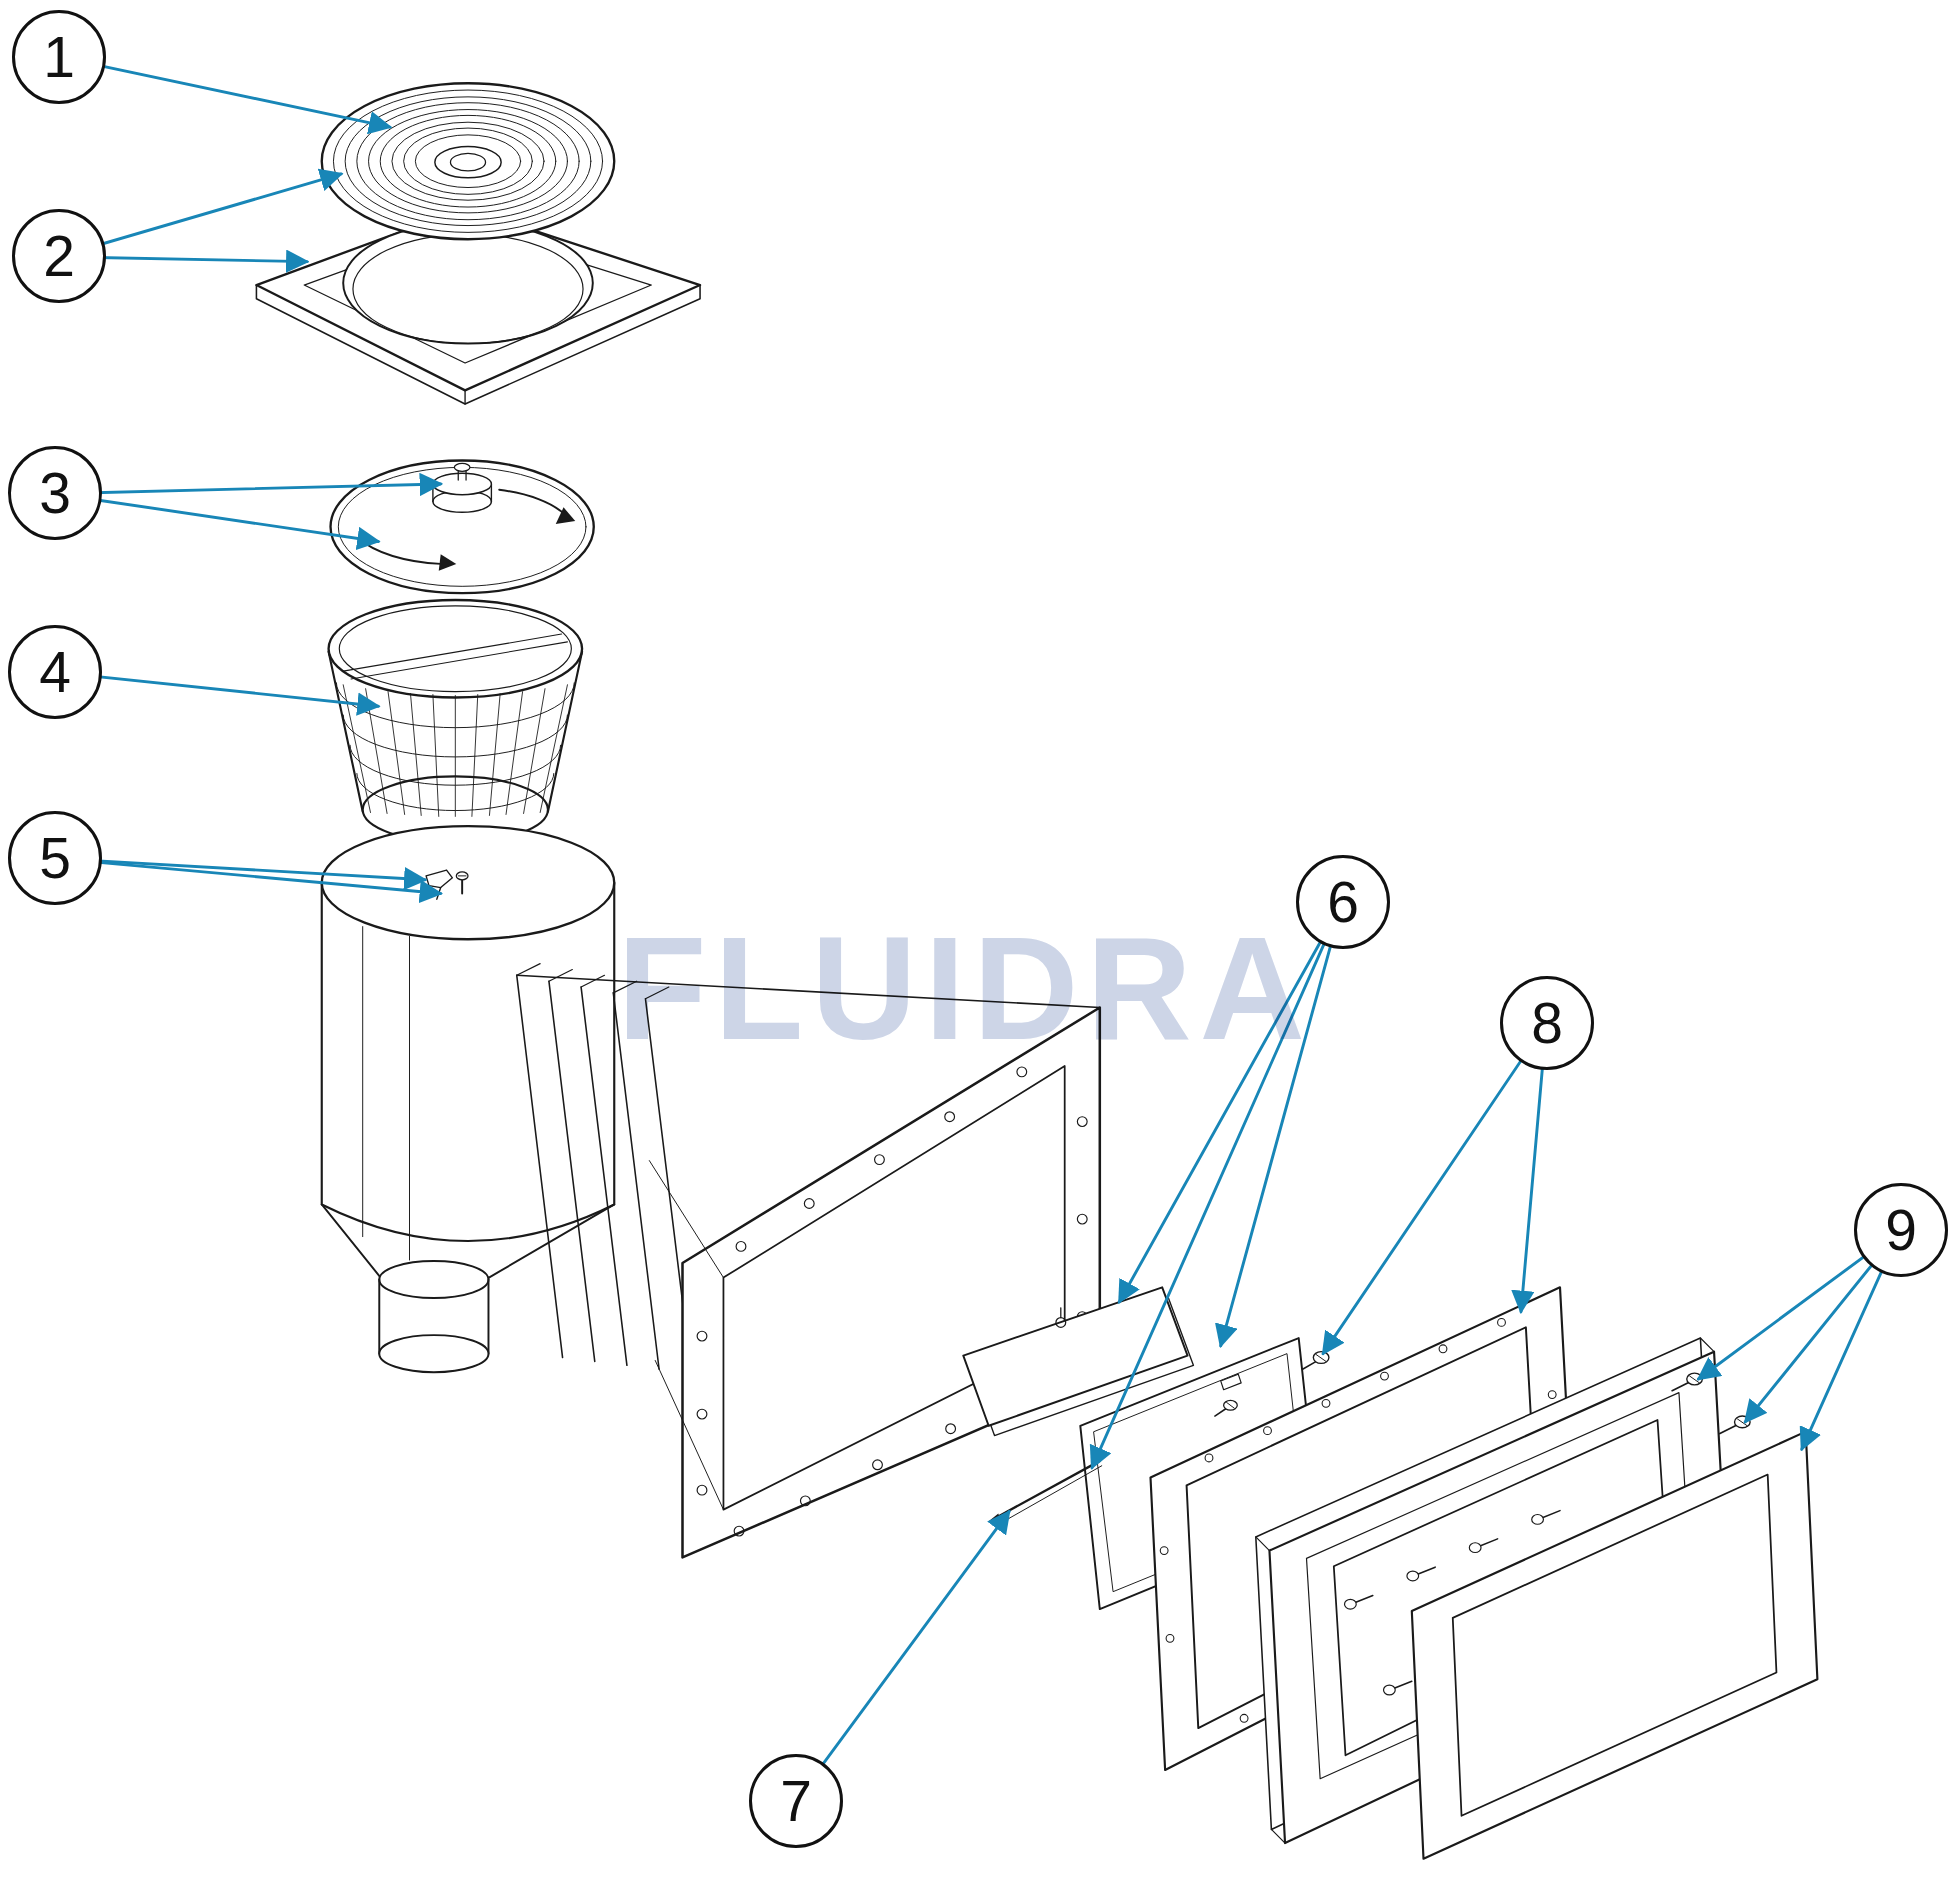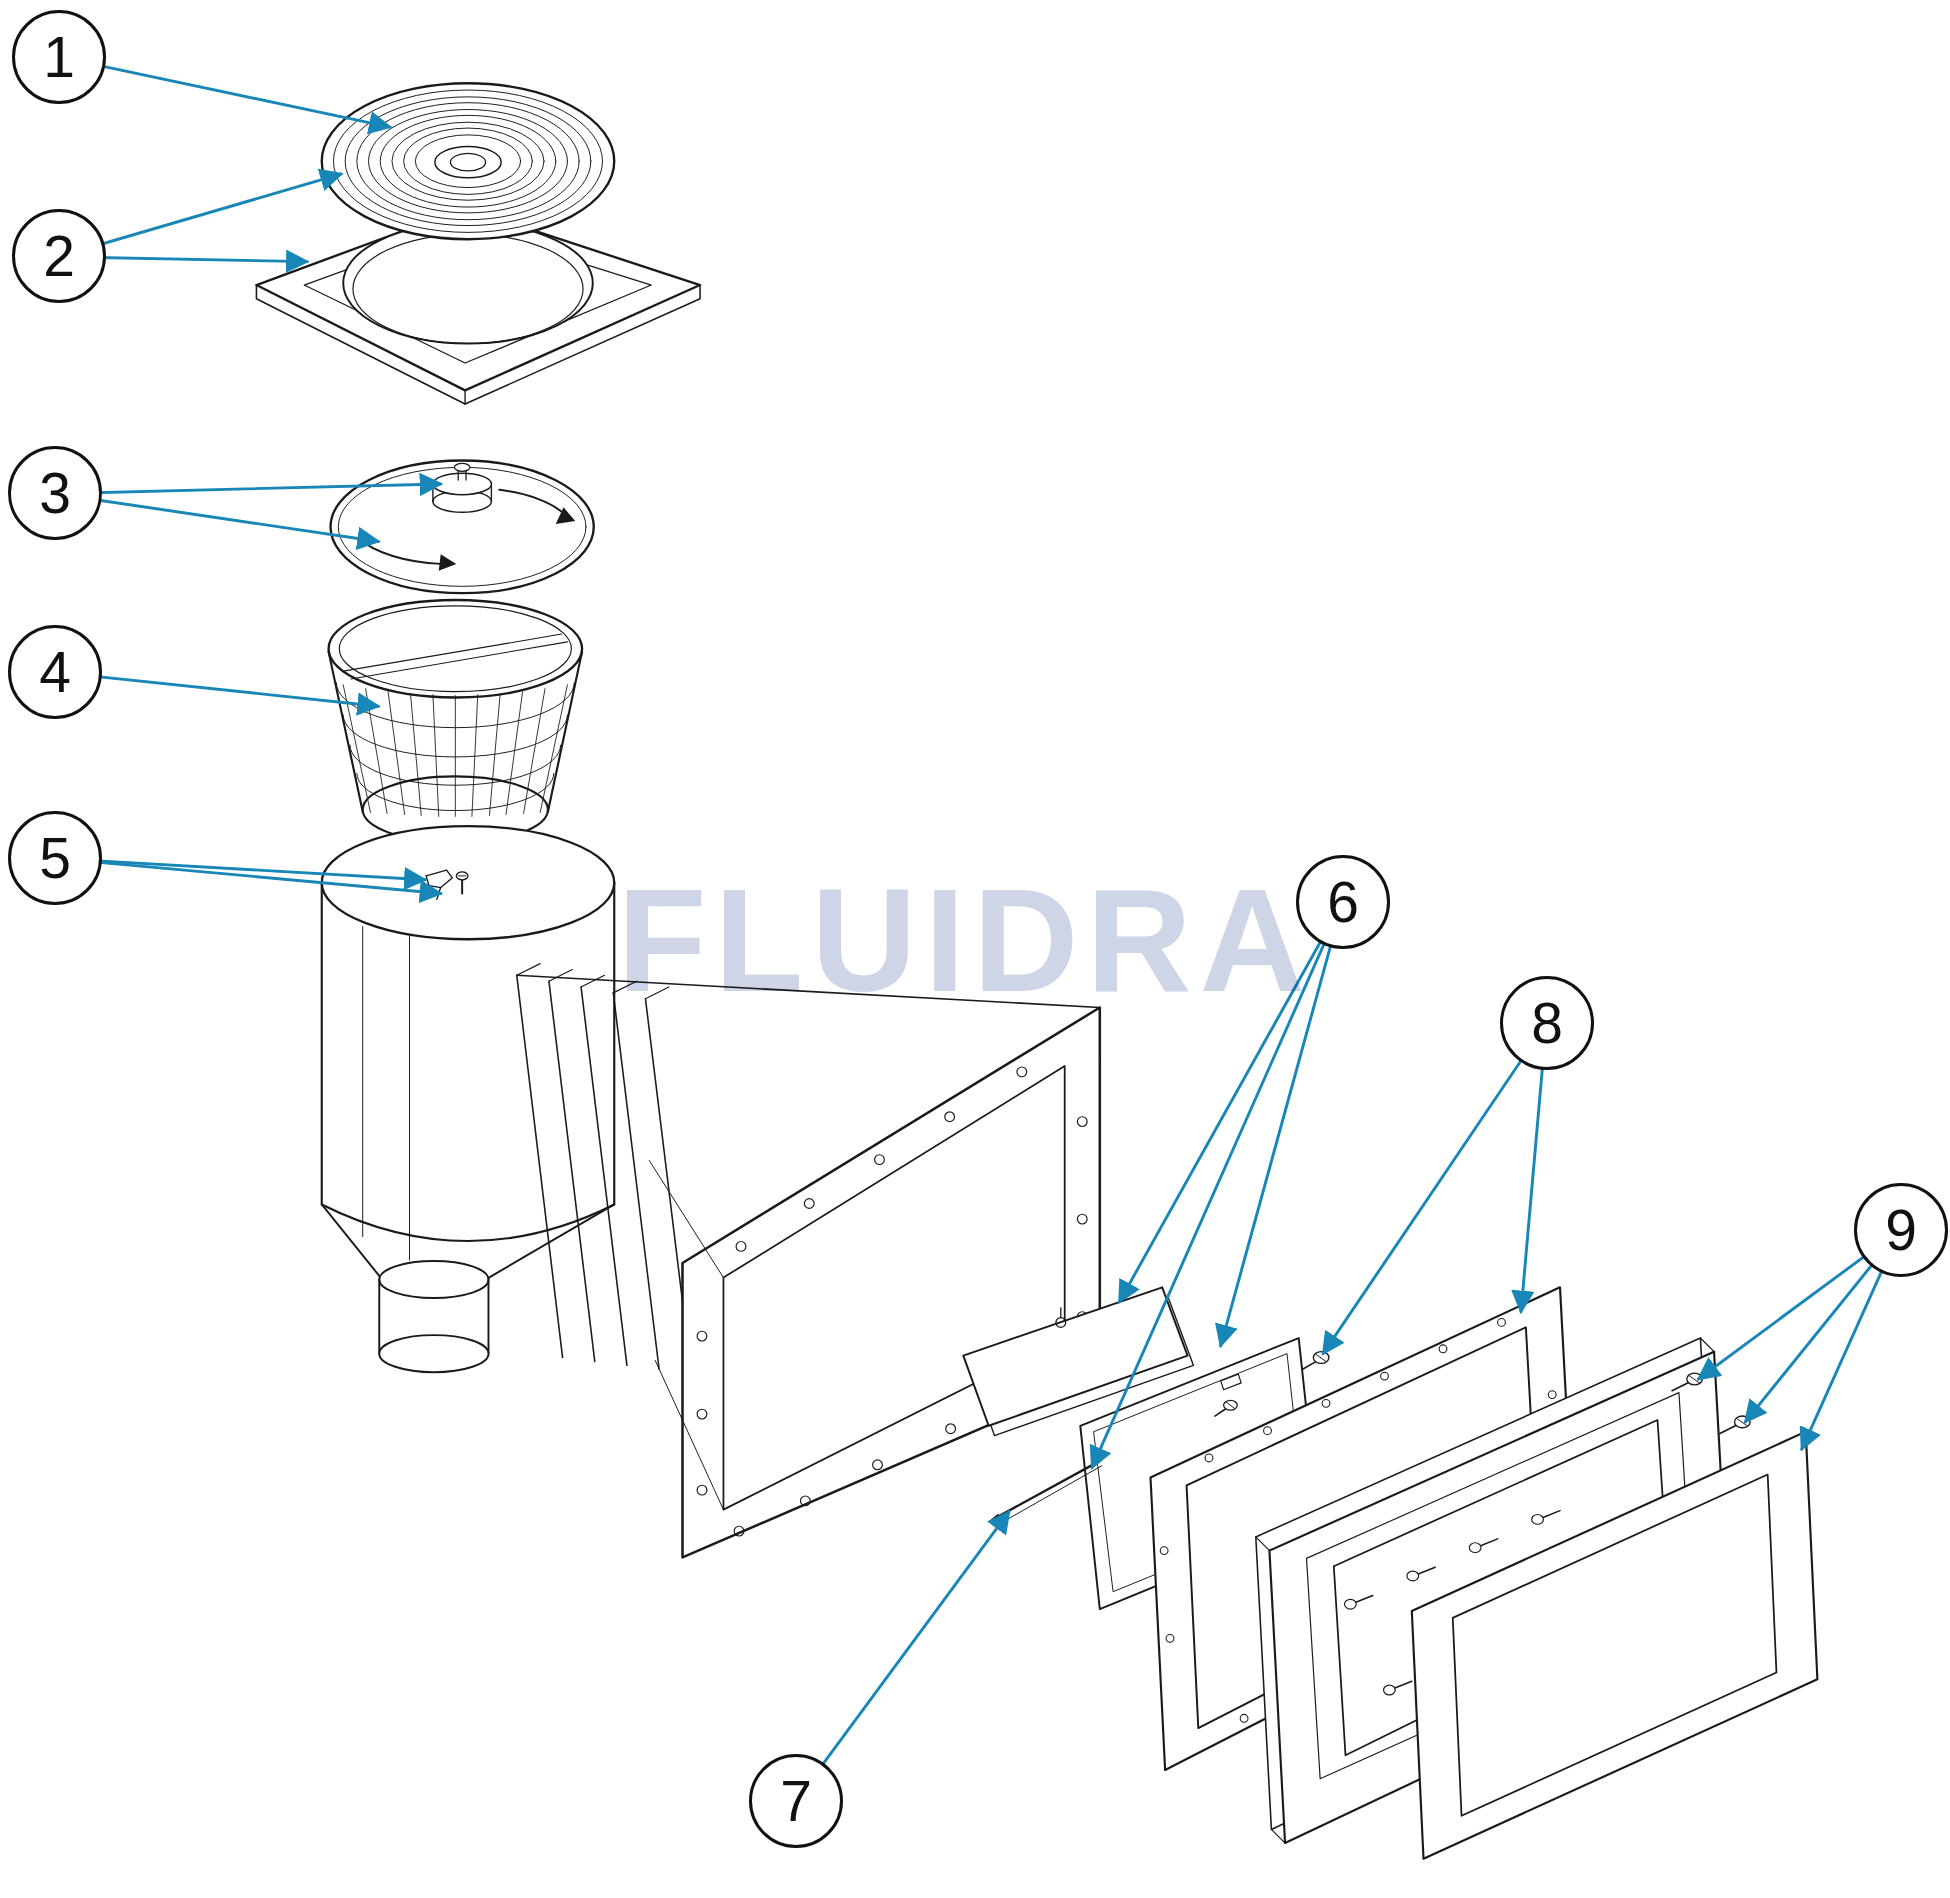--- a/index.html
+++ b/index.html
@@ -12,21 +12,21 @@
     font-family:"Liberation Sans", sans-serif;
   }
   .stage svg {
     position:absolute;
     left:0; top:0;
     z-index:1;
   }
   .watermark {
     position:absolute;
     z-index:2;
-    left:965px; top:941px;
+    left:965px; top:989px;
     transform:translate(-50%,-50%);
     font-size:146px;
     font-weight:700;
     letter-spacing:7.8px;
     color:var(--watermark_color,#cdd5e7);
     mix-blend-mode:multiply;
     pointer-events:none;
     white-space:nowrap;
     font-family:"Liberation Sans", sans-serif;
   }

